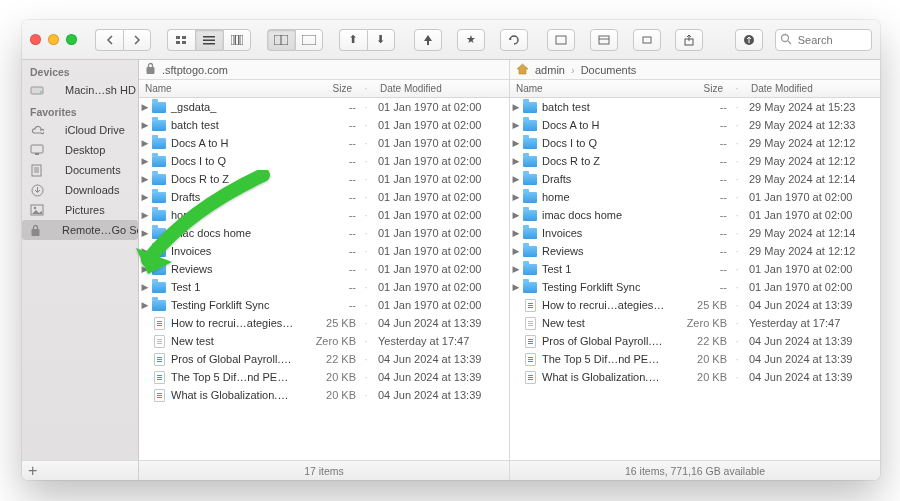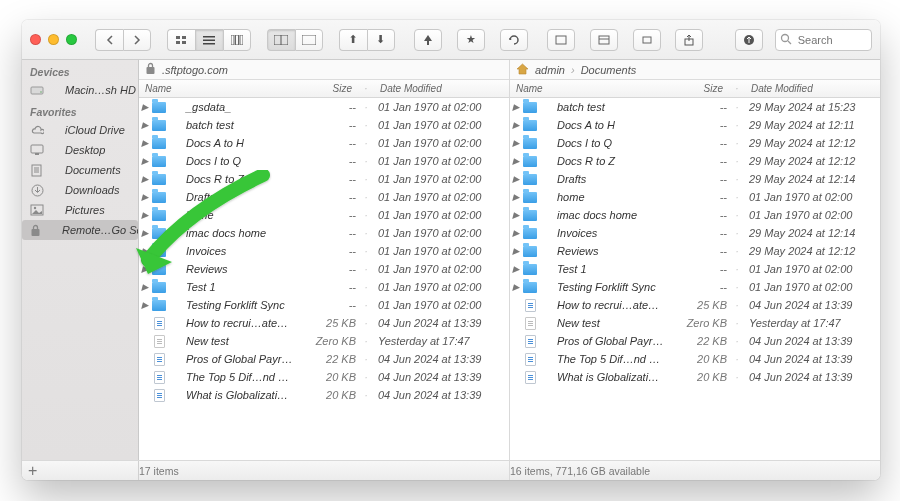--- a/index.html
+++ b/index.html
@@ -13,21 +13,21 @@
   .btn { height:22px; min-width:28px; padding:0 6px; background: linear-gradient(#ffffff,#f3f3f3); border:1px solid #c8c8c8; border-radius:4px; display:flex; align-items:center; justify-content:center; color:#555; font-size:11px; }
   .btn.seg-l{border-radius:4px 0 0 4px; border-right:none;}
   .btn.seg-m{border-radius:0; border-right:none;}
   .btn.seg-r{border-radius:0 4px 4px 0;}
   .btn.active{background:linear-gradient(#e7e7e7,#dcdcdc); box-shadow: inset 0 1px 2px rgba(0,0,0,.15);}
   .tb-group{display:flex; align-items:center;}
   .tb-spacer{flex:1;}
   .search { position:relative; width:150px; }
   .search input{ width:100%; height:22px; border:1px solid #c8c8c8; border-radius:4px; padding:0 6px 0 22px; font-size:11px; outline:none; color:#666;}
   .search svg{position:absolute; left:5px; top:4px;}
-  .body { flex:1; display:flex; min-height:0;font-style:italic; }
+  .body { flex:1; display:flex; min-height:0; }
   .sidebar { width:117px; background:linear-gradient(#e8e6e6,#e2e0e0); border-right:1px solid #c9c9c9; font-size:11px; overflow:hidden; }
   .sb-h { color:#7a7a7a; font-weight:600; padding:6px 8px 2px; text-transform:none; font-size:10.5px;}
   .sb-item { display:flex; align-items:center; gap:21px; padding:2px 8px; color:#3a3a3a; height:20px; white-space:nowrap; overflow:hidden; text-overflow:ellipsis;}
   .sb-item.sel{ background:#c7c5c5; border-radius:3px;}
   .sb-item .ico{width:14px;height:14px;display:flex;align-items:center;justify-content:center;color:#6b6b6b;}
   .badge { font-size:8px; background:#d9d9d9; border:1px solid #bcbcbc; border-radius:2px; padding:0 3px; color:#777; margin-left:2px;}
   .panes { flex:1; display:flex; min-width:0; }
   .pane { flex:1; display:flex; flex-direction:column; border-right:1px solid #d9d9d9; min-width:0;}
   .pane:last-child{border-right:none;}
   .pathbar { height:20px; display:flex; align-items:center; gap:6px; padding:0 6px; border-bottom:1px solid #dcdcdc; font-size:11px; color:#555; background:#fafafa;}
@@ -36,27 +36,27 @@
   .cols { height:18px; background:linear-gradient(#fdfdfd,#f2f2f2); border-bottom:1px solid #d7d7d7; display:flex; font-size:10px; color:#666; }
   .cols div{display:flex; align-items:center; padding:0 6px;}
   .c-name{flex:1; min-width:0;}
   .c-size{width:64px; justify-content:flex-end;}
   .c-sep{width:16px; color:#bbb; justify-content:center;}
   .c-date{width:135px;}
   .list { flex:1; overflow:auto; font-size:11px; color:#333; }
   .row { height:18px; display:flex; align-items:center; }
   .row .exp{width:12px; text-align:center; color:#7a7a7a; font-size:9px;}
   .row .ic{width:16px;height:14px;display:flex;align-items:center;justify-content:center;}
-  .row .nm{flex:1; min-width:0; padding-left:19px; white-space:nowrap; overflow:hidden; text-overflow:ellipsis;}
+  .row .nm{flex:1; min-width:0; padding-left:4px; white-space:nowrap; overflow:hidden; text-overflow:ellipsis;}
   .row .sz{width:64px; text-align:right; color:#777; padding-right:2px;}
   .row .sp{width:16px; text-align:center; color:#ccc;}
   .row .dt{width:135px; color:#555; padding-left:4px;}
   .status { height:20px; border-top:1px solid #d9d9d9; background:linear-gradient(#f7f7f7,#ececec); display:flex; align-items:stretch;}
   .status .s-side{width:117px; border-right:1px solid #d0d0d0; display:flex;align-items:center;padding:0 6px;color:#777;}
-  .status .s-flex{flex:1; display:flex; align-items:center; color:#777; font-size:10.5px; border-right:1px solid #d9d9d9;}
+  .status .s-flex{flex:1; display:flex; align-items:center; justify-content:center; color:#777; font-size:10.5px; border-right:1px solid #d9d9d9;}
   .status .s-flex:last-child{border-right:none;}
   .arrow-annot{position:absolute; left:128px; top:170px; pointer-events:none;}
   
   .folder-ico{width:14px;height:11px;border-radius:1px;background:linear-gradient(#73c3f7,#3a9ee6);position:relative;}
   .folder-ico::before{content:"";position:absolute;top:-3px;left:0;width:6px;height:3px;background:#73c3f7;border-radius:1px 1px 0 0;}
   .doc-ico{width:11px;height:13px;background:#fff;border:1px solid #bfc7d1;border-radius:1px;position:relative;}
   .doc-ico::after{content:"";position:absolute;left:2px;top:3px;right:2px;height:1px;background:#4a90d9;box-shadow:0 2px 0 #4a90d9,0 4px 0 #4a90d9;}
   .txt-ico{width:11px;height:13px;background:#fff;border:1px solid #c8c8c8;border-radius:1px;position:relative;}
   .txt-ico::after{content:"";position:absolute;left:2px;top:3px;right:2px;height:1px;background:#bbb;box-shadow:0 2px 0 #bbb,0 4px 0 #bbb;}
 </style>
@@ -486,21 +486,21 @@
               <span class="dt">29 May 2024 at 15:23</span>
             </div>
             <div class="row">
               <span class="exp">▶</span>
               <span class="ic">
                 <span class="folder-ico"></span>
               </span>
               <span class="nm">Docs A to H</span>
               <span class="sz">--</span>
               <span class="sp">·</span>
-              <span class="dt">29 May 2024 at 12:11</span>
+              <span class="dt">29 May 2024 at 12:33</span>
             </div>
             <div class="row">
               <span class="exp">▶</span>
               <span class="ic">
                 <span class="folder-ico"></span>
               </span>
               <span class="nm">Docs I to Q</span>
               <span class="sz">--</span>
               <span class="sp">·</span>
               <span class="dt">29 May 2024 at 12:12</span>

